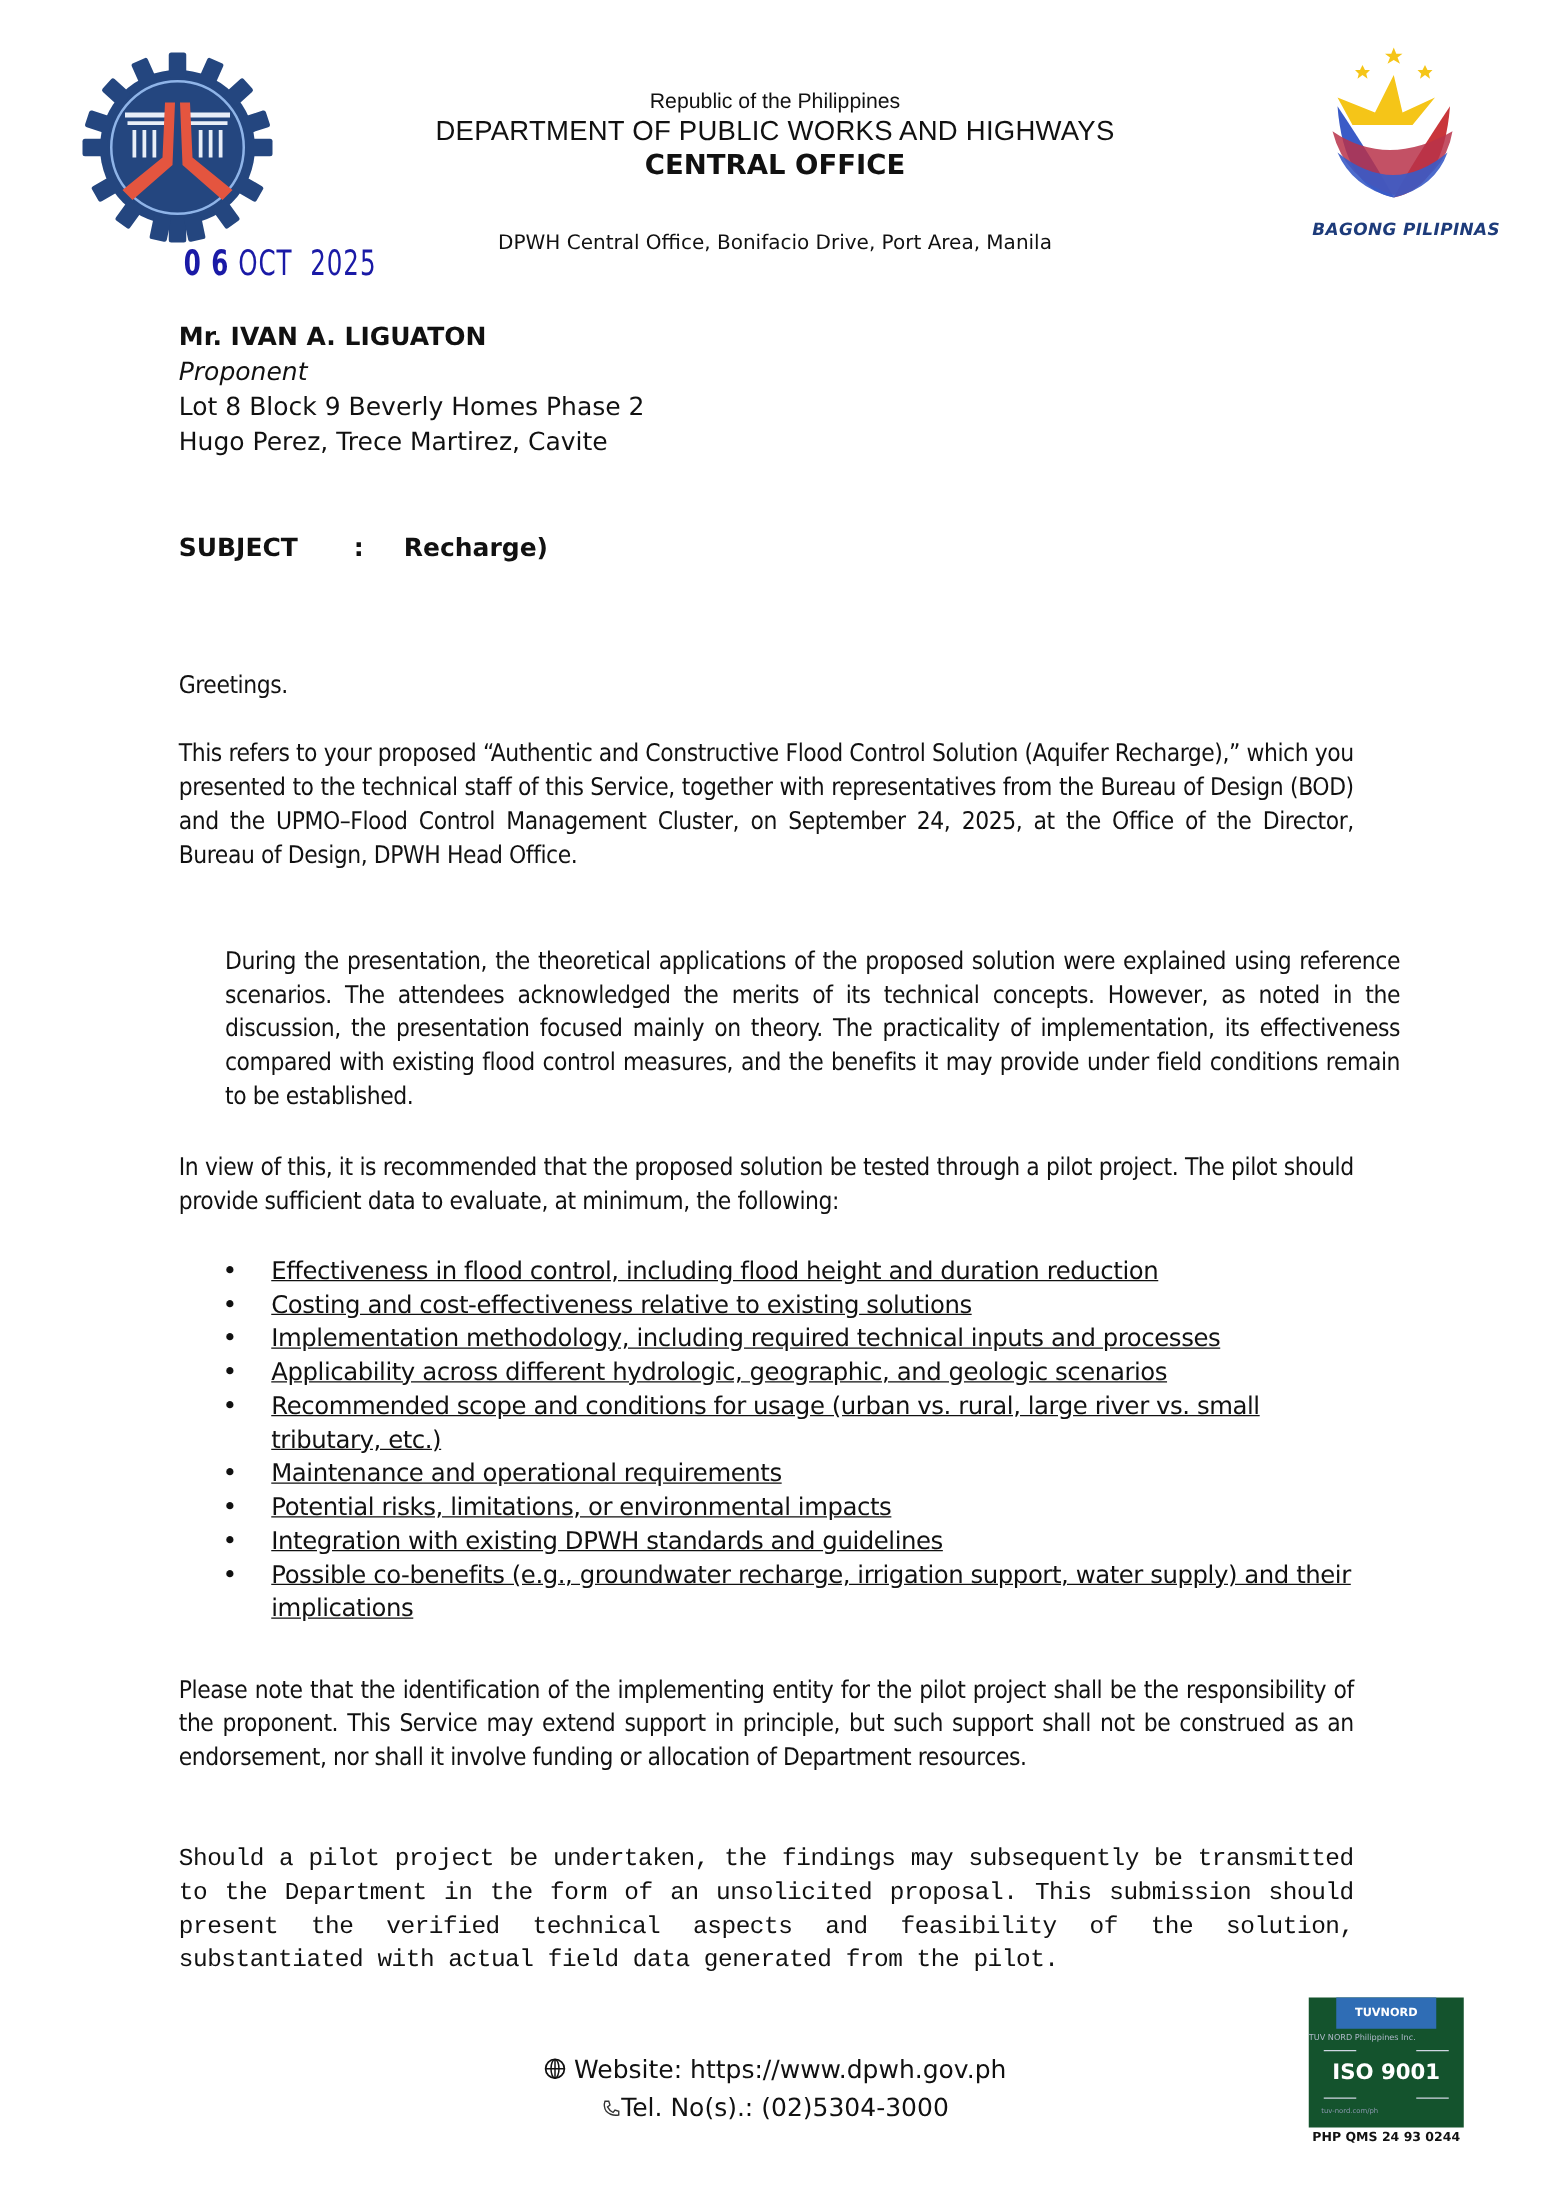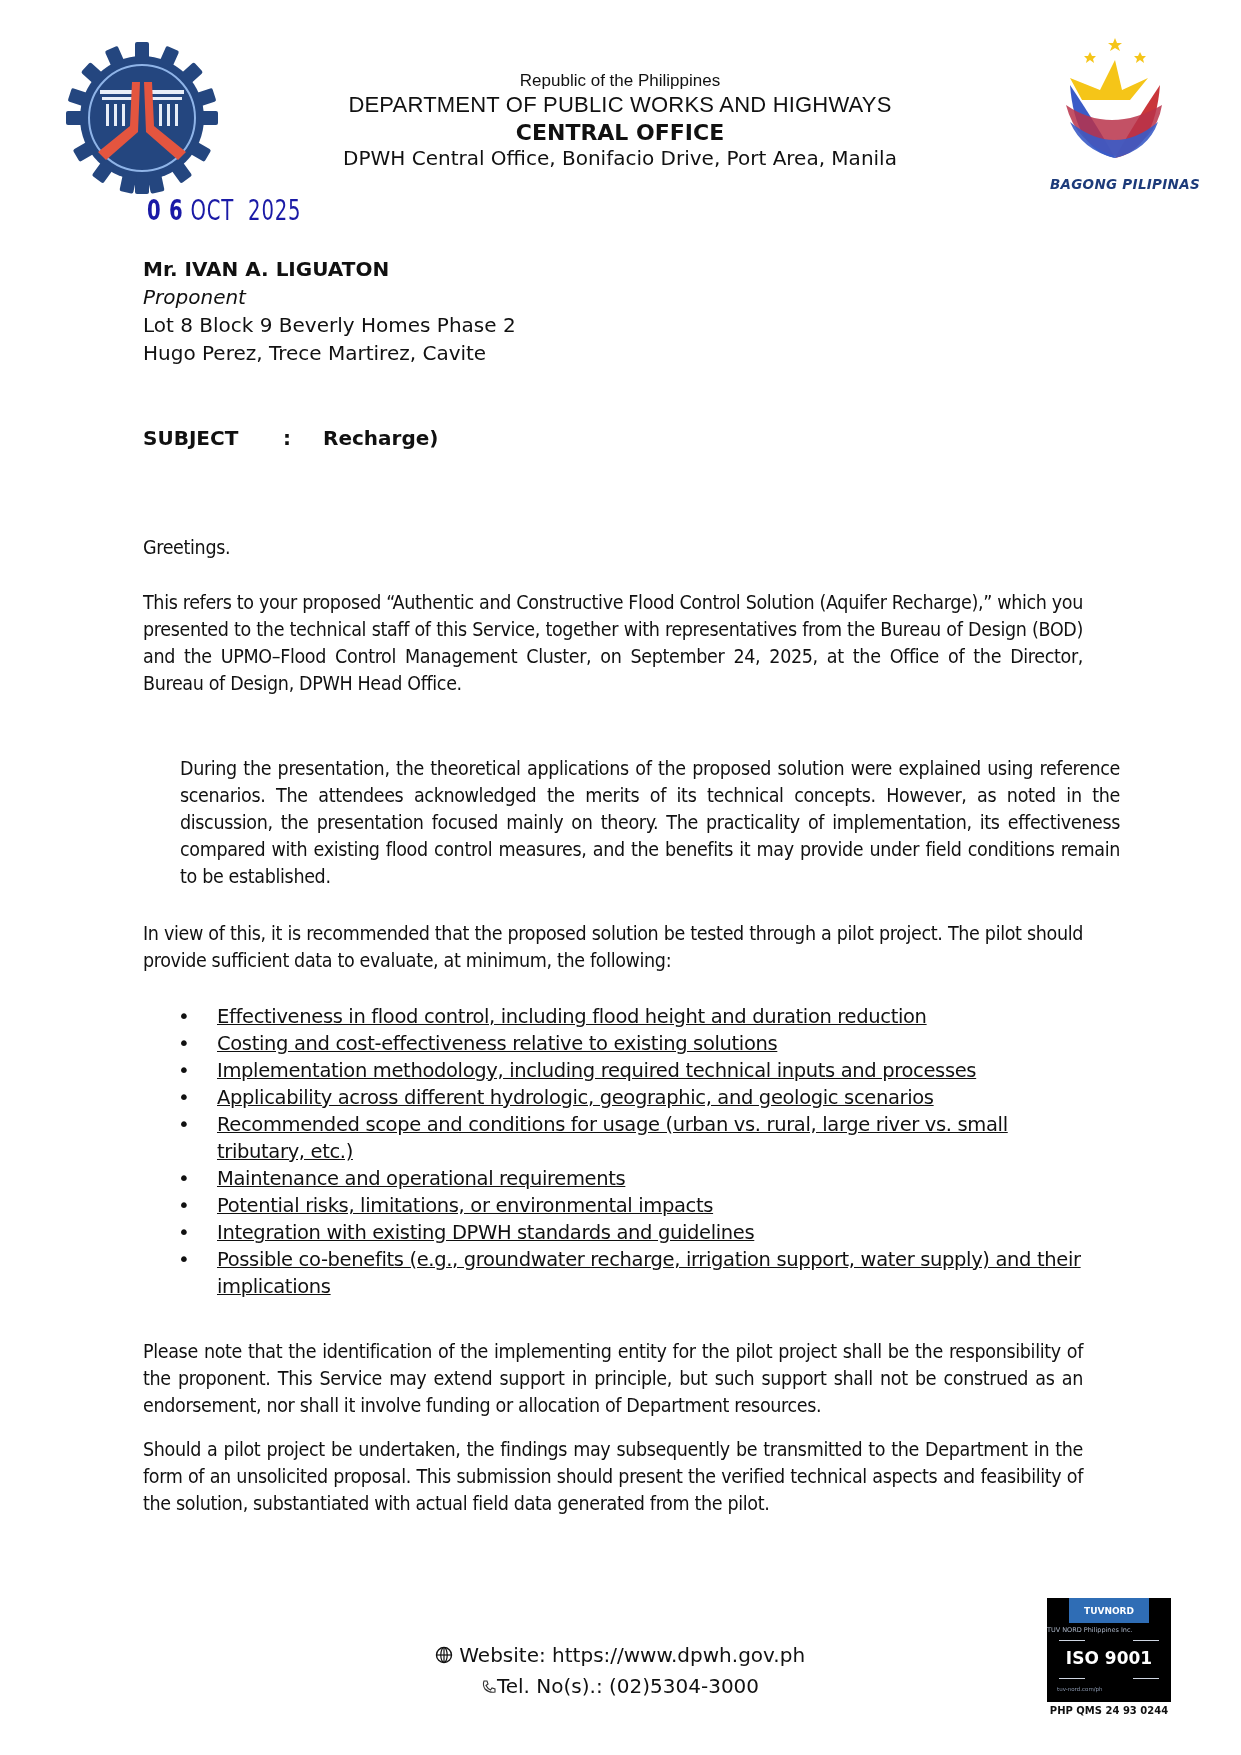--- a/index.html
+++ b/index.html
@@ -6,21 +6,21 @@
   body { width: 1241px; height: 1755px; position: relative; overflow: hidden;
          font-family: "DejaVu Sans", sans-serif; color: #111; }
   .abs { position: absolute; }
 
   
   #dpwh-logo { left: 64px; top: 40px; width: 156px; height: 156px; }
   #header-text { left: 300px; top: 70px; width: 640px; text-align: center; }
   #header-text .republic { font-family: "Liberation Sans", sans-serif; font-size: 17px; line-height: 21px; }
   #header-text .dept { font-family: "Liberation Sans", sans-serif; font-size: 22px; line-height: 28px; letter-spacing: 0.2px; }
   #header-text .central { font-family: "DejaVu Sans", sans-serif; font-weight: bold; font-size: 22px; line-height: 28px; }
-  #header-text .addr { font-family: "DejaVu Sans", sans-serif; font-size: 20px; line-height: 22px; }
+  #header-text .addr { font-family: "DejaVu Sans", sans-serif; font-size: 16px; line-height: 22px; margin-top: 36px; }
   #bagong-logo { left: 1030px; top: 30px; width: 170px; height: 170px; }
   #bagong-logo .bp-label { position: absolute; left: 0; top: 146px; width: 170px; text-align: right;
          font-family: "DejaVu Sans", sans-serif; font-weight: bold; font-style: italic; font-size: 13.5px; color: #1d3b7a; letter-spacing: 0.3px; }
 
   #date-stamp { left: 147px; top: 194px; font-family: "DejaVu Sans Condensed", "DejaVu Sans", sans-serif;
          color: #1a1aa6; font-size: 28px; line-height: 34px; transform: scaleX(0.78); transform-origin: left; letter-spacing: 1px; }
   #date-stamp .day { font-weight: bold; }
 
   
   #addressee { left: 143px; top: 255px; font-size: 20px; line-height: 28px; }
@@ -39,25 +39,25 @@
           font-family: "DejaVu Sans Condensed", "DejaVu Sans", sans-serif; letter-spacing: -0.35px; }
   #greeting { top: 534px; }
   #p1 { top: 589px; }
   #p2 { top: 755px; margin-left: 37px; }
   #p3 { top: 920px; }
   #bullets { left: 178px; top: 1003px; width: 905px; margin: 0; padding: 0; list-style: none;
              font-size: 19.5px; line-height: 27px; letter-spacing: -0.35px; font-family: "DejaVu Sans", sans-serif; text-decoration: underline; }
   #bullets li { position: relative; padding-left: 39px; }
   #bullets li::before { content: "\2022"; position: absolute; left: 0; top: 0; font-size: 20px; }
   #p4 { top: 1338px; }
-  #p5 { top: 1436px; }
+  #p5 { top: 1474px; font-family: Liberation Mono, monospace; }
 
   
   #footer { left: 360px; top: 1640px; width: 520px; text-align: center; font-size: 20px; line-height: 31px; }
-  #iso-badge { left: 1047px; top: 1598px; width: 124px; height: 104px; background: #000000; }
+  #iso-badge { left: 1047px; top: 1598px; width: 124px; height: 104px; background: #14532d; }
   #iso-badge .tuv { position: absolute; left: 22px; top: 0; width: 80px; height: 25px; background: #2f6db5;
         color: #fff; font-weight: bold; font-size: 9px; text-align: center; line-height: 26px; }
   #iso-badge .inc { position: absolute; left: 0; top: 28px; width: 124px; text-align: left; color: #aeb8c9; font-size: 6.5px; }
   #iso-badge .rule { position: absolute; height: 1px; background: #cfd6e2; width: 26px; }
   #iso-badge .iso { position: absolute; left: 0; top: 50px; width: 124px; text-align: center; color: #fff; font-weight: bold; font-size: 17px; }
   #iso-badge .sub { position: absolute; left: 10px; top: 88px; color: #8a97ad; font-size: 5.5px; }
   #iso-code { left: 1040px; top: 1705px; width: 138px; text-align: center; font-weight: bold; font-size: 10px; color: #111; }
 </style>
 </head>
 <body>

